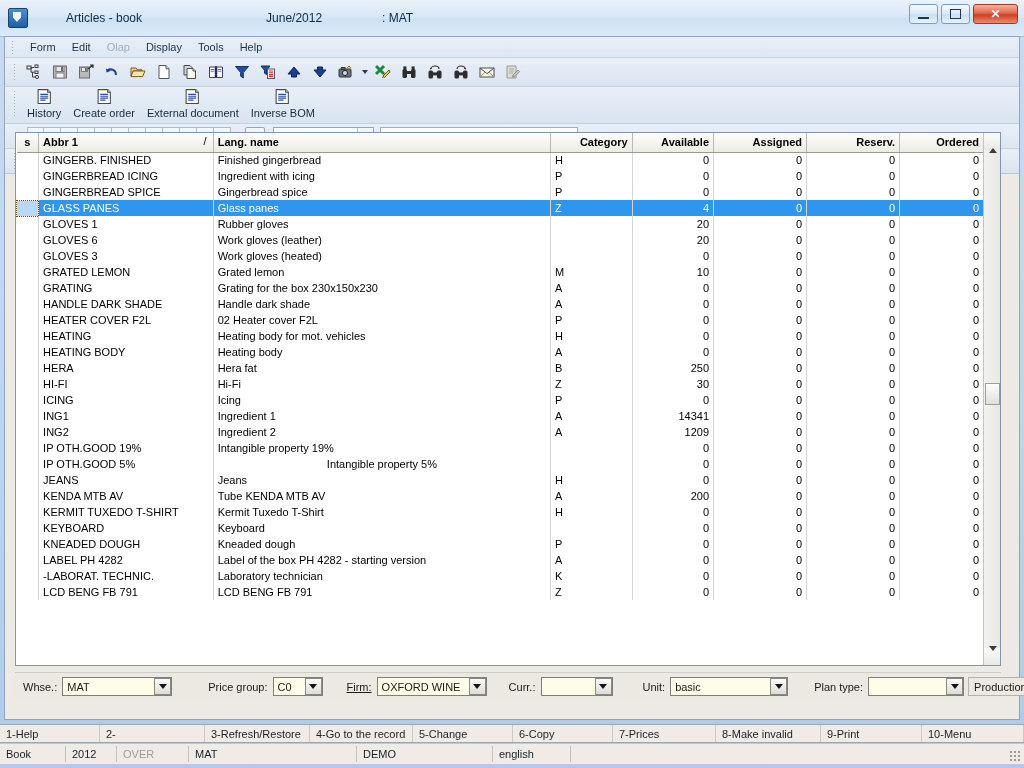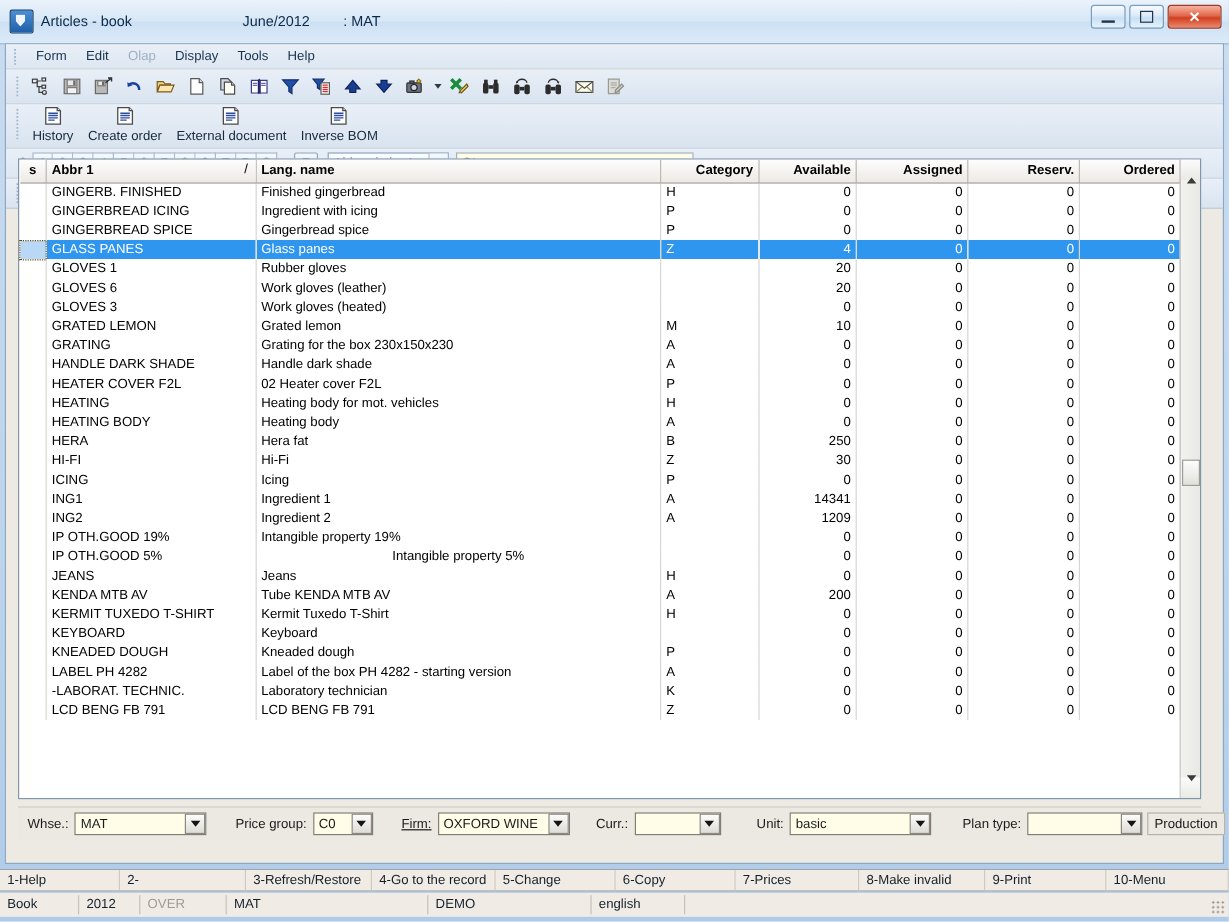--- a/index.html
+++ b/index.html
@@ -17,21 +17,21 @@
     background: linear-gradient(180deg,#c9dcf0 0%, #bcd4ec 60%, #b0cbe8 100%);
     box-sizing: border-box;
   }
 
   
   .titlebar {
     position: relative;
     height: 36px;
     background: linear-gradient(180deg,#eaf2fb 0%, #d8e7f6 48%, #cde0f3 52%, #dcebf9 100%);
     border-bottom: 1px solid #9cb8d6;
-    display: flex; align-items: center;
+    display: flex; align-items: center; gap: 32px;
   }
   .title-icon {
     width: 18px; height: 18px; margin-left: 8px; margin-right: 6px;
     background: linear-gradient(180deg,#4c8fd6,#1f5fa8);
     border: 1px solid #15436f;
     border-radius: 2px;
     position: relative; flex: 0 0 auto;
   }
   .title-icon:after {
     content: "";
@@ -1054,21 +1054,21 @@
 
   <div class="fieldbar">
     <div class="fld">
       <span class="flabel">Whse.:</span>
       <div class="fcombo" style="width:110px;">
         <span class="fv">MAT</span>
         <span class="fbtn"></span>
       </div>
     </div>
 
-    <div class="fld" style="margin-left:16px;">
+    <div class="fld" style="margin-left:28px;">
       <span class="flabel">Price group:</span>
       <div class="fcombo" style="width:50px;">
         <span class="fv">C0</span>
         <span class="fbtn"></span>
       </div>
     </div>
 
     <div class="fld" style="margin-left:16px;">
       <span class="flabel"><u>Firm:</u></span>
       <div class="fcombo" style="width:110px;">

